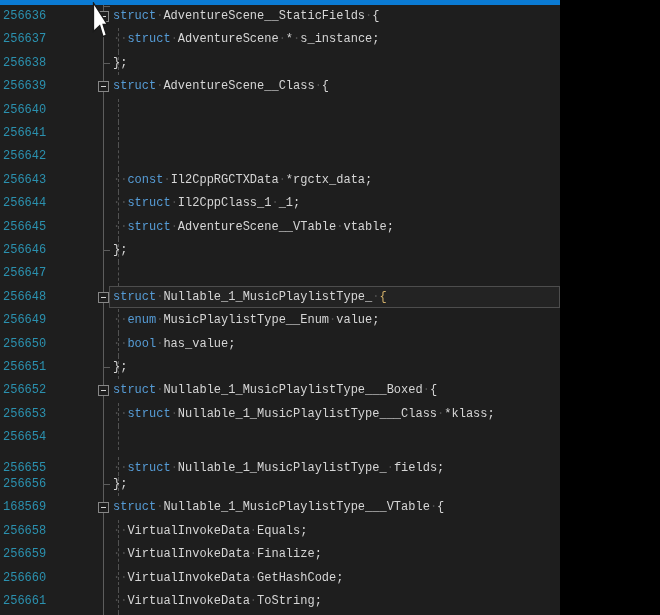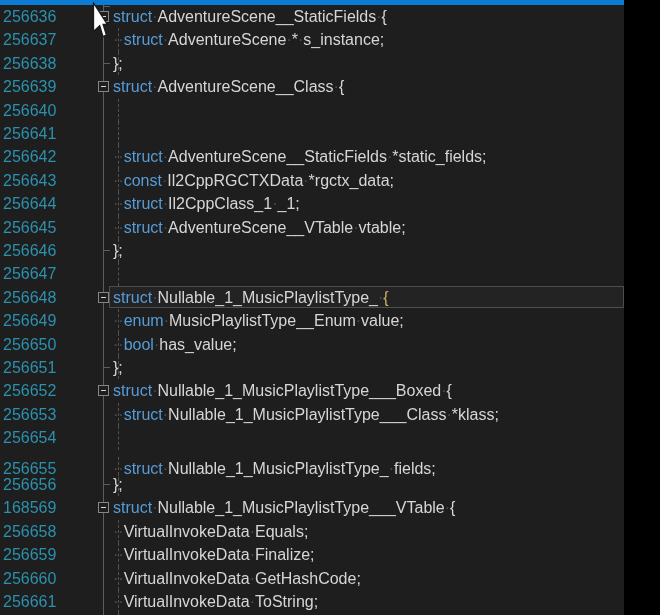--- a/index.html
+++ b/index.html
@@ -1,22 +1,22 @@
 <!DOCTYPE html>
 <html><head>
 <meta charset="utf-8">
 <style>
   html,body{margin:0;padding:0;background:#000;}
   #screen{
     position:relative;
-    width:624px;height:615px;
+    width:560px;height:615px;
     background:#1e1e1e;
     overflow:hidden;
-    font-family:Liberation Sans, sans-serif;
-    font-size:16px;
+    font-family:Liberation Mono, monospace;
+    font-size:12px;
     cursor:default;
   }
   #topbar{position:absolute;left:0;top:0;width:660px;height:5px;}
   .row{position:absolute;left:0;width:660px;height:23.4px;line-height:23.4px;white-space:pre;}
   .lnum{position:absolute;left:3px;top:0;color:#2b91af;}
   .code{position:absolute;left:113px;top:0;}
   .tk-k{color:#569cd6;}
   .tk-p{color:#d6d6d6;}
   .tk-w{color:#4e4e4e;}
   .tk-b{color:#d2b06a;}
@@ -41,21 +41,21 @@
 
 <div id="screen">
   <div id="topbar" style="background: rgb(11, 123, 211);"></div>
   <div id="codearea">
       <div class="row" style="top: 5px;"><span class="lnum">256636</span><span class="code"><span class="tk-k">struct</span><span class="tk-w">·</span><span class="tk-p">AdventureScene__StaticFields</span><span class="tk-w">·</span><span class="tk-p">{</span></span></div>
       <div class="row" style="top: 28.4px;"><span class="lnum">256637</span><span class="guide" style="top: 0px;"></span><span class="code"><span class="tk-w">··</span><span class="tk-k">struct</span><span class="tk-w">·</span><span class="tk-p">AdventureScene</span><span class="tk-w">·</span><span class="tk-p">*</span><span class="tk-w">·</span><span class="tk-p">s_instance;</span></span></div>
       <div class="row" style="top: 51.8px;"><span class="lnum">256638</span><span class="guide" style="top: 0px;"></span><span class="code"><span class="tk-p">};</span></span></div>
       <div class="row" style="top: 75.2px;"><span class="lnum">256639</span><span class="code"><span class="tk-k">struct</span><span class="tk-w">·</span><span class="tk-p">AdventureScene__Class</span><span class="tk-w">·</span><span class="tk-p">{</span></span></div>
       <div class="row" style="top: 98.6px;"><span class="lnum">256640</span><span class="guide" style="top: 0px;"></span></div>
       <div class="row" style="top: 122px;"><span class="lnum">256641</span><span class="guide" style="top: 0px;"></span></div>
-      <div class="row" style="top: 145.4px;"><span class="lnum">256642</span><span class="guide" style="top: 0px;"></span><span class="code"><span class="tk-w">··</span><span class="tk-k">struct</span><span class="tk-w">·</span><span class="tk-p">AdventureScene__StaticFields</span><span class="tk-w">·</span><span class="tk-p">*static_fields;</span></span></div>
+      <div class="row" style="top: 145.4px;"><span class="lnum">256642</span><span class="guide" style="top: 0px;"></span></div>
       <div class="row" style="top: 168.8px;"><span class="lnum">256643</span><span class="guide" style="top: 0px;"></span><span class="code"><span class="tk-w">··</span><span class="tk-k">const</span><span class="tk-w">·</span><span class="tk-p">Il2CppRGCTXData</span><span class="tk-w">·</span><span class="tk-p">*rgctx_data;</span></span></div>
       <div class="row" style="top: 192.2px;"><span class="lnum">256644</span><span class="guide" style="top: 0px;"></span><span class="code"><span class="tk-w">··</span><span class="tk-k">struct</span><span class="tk-w">·</span><span class="tk-p">Il2CppClass_1</span><span class="tk-w">·</span><span class="tk-p">_1;</span></span></div>
       <div class="row" style="top: 215.6px;"><span class="lnum">256645</span><span class="guide" style="top: 0px;"></span><span class="code"><span class="tk-w">··</span><span class="tk-k">struct</span><span class="tk-w">·</span><span class="tk-p">AdventureScene__VTable</span><span class="tk-w">·</span><span class="tk-p">vtable;</span></span></div>
       <div class="row" style="top: 239px;"><span class="lnum">256646</span><span class="guide" style="top: 0px;"></span><span class="code"><span class="tk-p">};</span></span></div>
       <div class="row" style="top: 262.4px;"><span class="lnum">256647</span><span class="guide" style="top: 0px;"></span><span class="code"></span></div>
       <div class="curline" style="top: 285.8px;"></div>
       <div class="row" style="top: 285.8px;"><span class="lnum">256648</span><span class="code"><span class="tk-k">struct</span><span class="tk-w">·</span><span class="tk-p">Nullable_1_MusicPlaylistType_</span><span class="tk-w">·</span><span class="tk-b">{</span></span></div>
       <div class="row" style="top: 309.2px;"><span class="lnum">256649</span><span class="guide" style="top: 0px;"></span><span class="code"><span class="tk-w">··</span><span class="tk-k">enum</span><span class="tk-w">·</span><span class="tk-p">MusicPlaylistType__Enum</span><span class="tk-w">·</span><span class="tk-p">value;</span></span></div>
       <div class="row" style="top: 332.6px;"><span class="lnum">256650</span><span class="guide" style="top: 0px;"></span><span class="code"><span class="tk-w">··</span><span class="tk-k">bool</span><span class="tk-w">·</span><span class="tk-p">has_value;</span></span></div>
       <div class="row" style="top: 356px;"><span class="lnum">256651</span><span class="guide" style="top: 0px;"></span><span class="code"><span class="tk-p">};</span></span></div>

